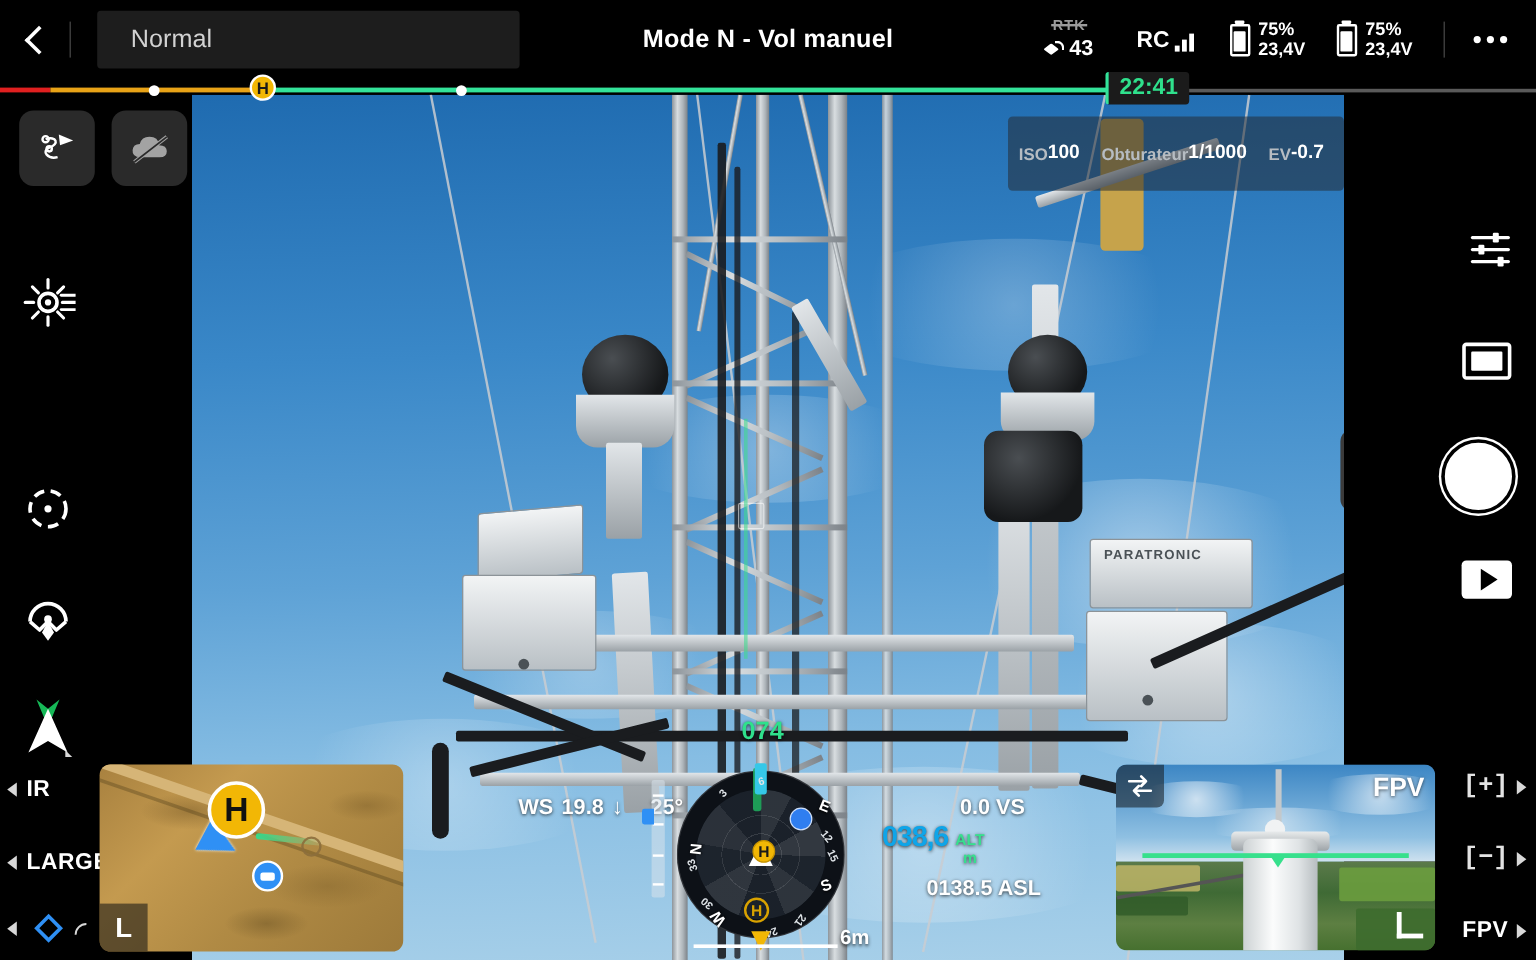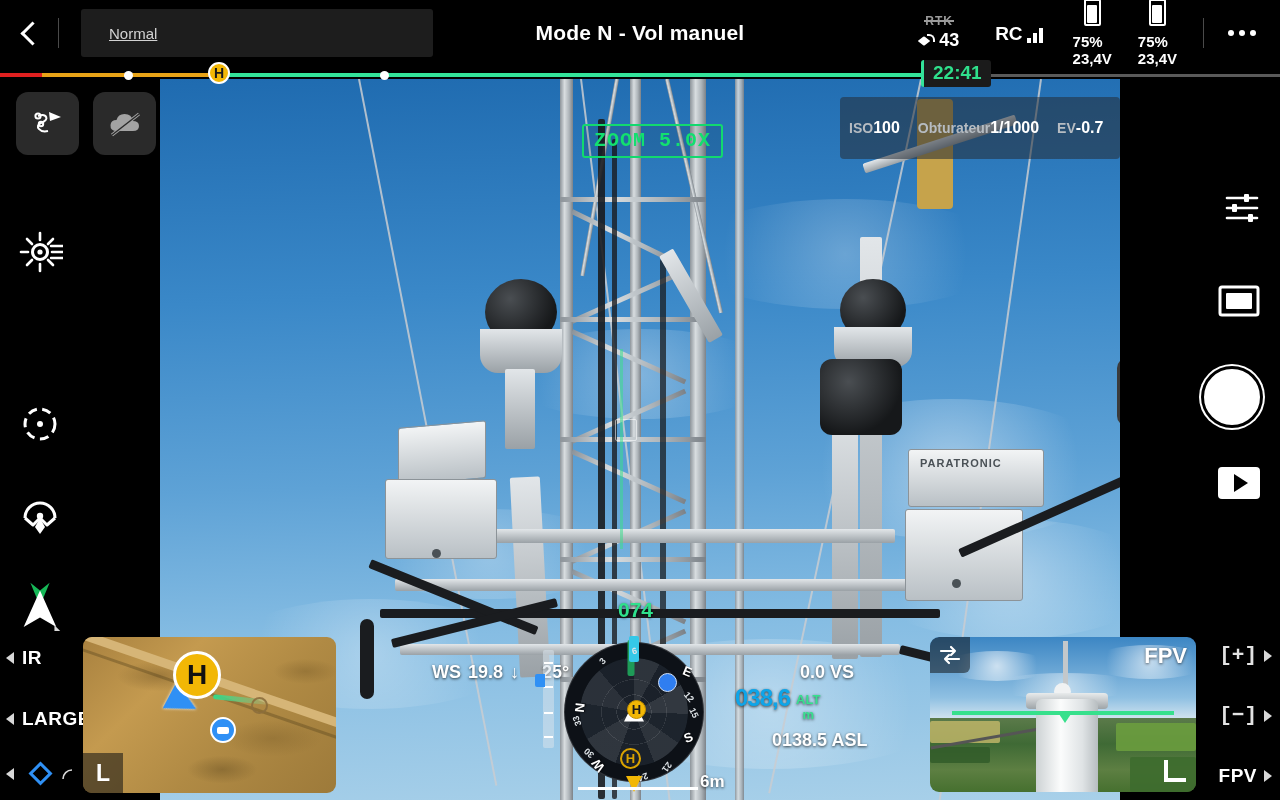--- a/index.html
+++ b/index.html
@@ -11,21 +11,21 @@
   
   .topbar { position:absolute; top:0; left:0; width:1280px; height:66px;
     background:#000; display:flex; align-items:center; z-index:40; }
   .back-btn { width:58px; height:66px; display:flex; align-items:center;
     justify-content:center; cursor:pointer; }
   .back-chev { width:17px; height:17px; border-left:3.5px solid #fff;
     border-bottom:3.5px solid #fff; transform:rotate(45deg); margin-left:6px; }
   .tb-div { width:1px; height:30px; background:#4a4a4a; }
   .mode-select { margin-left:22px; width:352px; height:48px; background:#1d1d1d;
     border-radius:3px; display:flex; align-items:center; padding-left:28px; }
-  .mode-select span { color:#d2d2d2; font-size:15px;text-decoration:underline; }
+  .mode-select span { color:#d2d2d2; font-size:21px; }
   .title { position:absolute; left:0; width:1280px; text-align:center;
     font-size:21px; font-weight:bold; color:#fff; letter-spacing:.2px; }
   .tb-right { position:absolute; right:0; top:0; height:66px; display:flex;
     align-items:center; padding-right:14px; }
 
   .rtk-block { display:flex; flex-direction:column; align-items:center;
     justify-content:center; margin-right:26px; width:60px; }
   .rtk-label { font-size:12px; font-weight:bold; color:#9b9b9b; letter-spacing:1px;
     line-height:12px; position:relative; }
   .rtk-label:before { content:""; position:absolute; left:-1px; right:-1px; top:5px;
@@ -38,21 +38,21 @@
     border-top:2px solid #fff; border-right:2px solid #fff; border-radius:0 6px 0 0; }
   .sat-count { font-size:18px; font-weight:bold; color:#fff; }
 
   .rc-block { display:flex; align-items:flex-end; gap:4px; margin-right:30px; }
   .rc-txt { font-size:19px; font-weight:bold; color:#fff; line-height:19px; }
   .bars { display:flex; align-items:flex-end; gap:2px; height:16px; }
   .bars i { display:block; width:4px; background:#fff; }
   .bars i:nth-child(1){height:5px;} .bars i:nth-child(2){height:10px;}
   .bars i:nth-child(3){height:15px;}
 
-  .batt { display:flex; align-items:center; gap:7px; margin-right:26px;flex-direction:column; }
+  .batt { display:flex; align-items:center; gap:7px; margin-right:26px; }
   .batt-ico { width:17px; height:27px; border:2px solid #fff; border-radius:2px;
     position:relative; padding:1.5px; }
   .batt-ico:before { content:""; position:absolute; top:-5px; left:50%;
     transform:translateX(-50%); width:8px; height:3px; background:#fff; border-radius:1px; }
   .batt-fill { background:#fff; width:100%; height:75%; position:absolute;
     bottom:1.5px; left:0; width:calc(100% - 3px); margin-left:1.5px; border-radius:1px; }
   .batt-txt { font-size:15px; font-weight:bold; color:#fff; line-height:17px; }
 
   .menu-dots { display:flex; gap:5px; margin-left:14px; padding:10px; cursor:pointer; }
   .menu-dots i { width:6px; height:6px; border-radius:50%; background:#fff; display:block; }
@@ -371,21 +371,20 @@
     <div style="position:absolute;left:760px;top:378px;font-size:11px;font-weight:bold;color:#4a5156;letter-spacing:1px;">PARATRONIC</div>
     <div style="position:absolute;left:272px;top:470px;width:9px;height:9px;border-radius:50%;background:#4a5156;"></div>
     <div style="position:absolute;left:792px;top:500px;width:9px;height:9px;border-radius:50%;background:#4a5156;"></div>
 
     <div class="darkbar" style="left:210px;top:480px;width:180px;height:9px;transform:rotate(22deg);transform-origin:left;"></div>
     <div class="darkbar" style="left:232px;top:560px;width:170px;height:9px;transform:rotate(-14deg);transform-origin:left;"></div>
     <div class="darkbar" style="left:800px;top:470px;width:180px;height:9px;transform:rotate(-24deg);transform-origin:left;"></div>
     <div class="darkbar" style="left:740px;top:566px;width:160px;height:9px;transform:rotate(14deg);transform-origin:left;"></div>
     <div class="darkbar" style="left:200px;top:540px;width:14px;height:80px;border-radius:7px;"></div>
 
-    <div style="position:absolute;left:422px;top:45px;border:2px solid #12d96e;padding:3px 10px 4px 10px;border-radius:3px;color:#12e06f;font-size:20px;font-weight:bold;font-family:'Liberation Mono',monospace;letter-spacing:1px;background:rgba(0,0,0,.1);">ZOOM 5.0X</div>
 
     <div style="position:absolute;left:455px;top:340px;width:22px;height:22px;border:1.5px solid rgba(255,255,255,.55);border-radius:2px;"></div>
     <div style="position:absolute;left:460px;top:270px;width:3px;height:200px;background:rgba(60,220,140,.55);"></div>
   </div>
 
   <div class="topbar">
     <div class="back-btn">
       <div class="back-chev"></div>
     </div>
     <div class="tb-div"></div>

